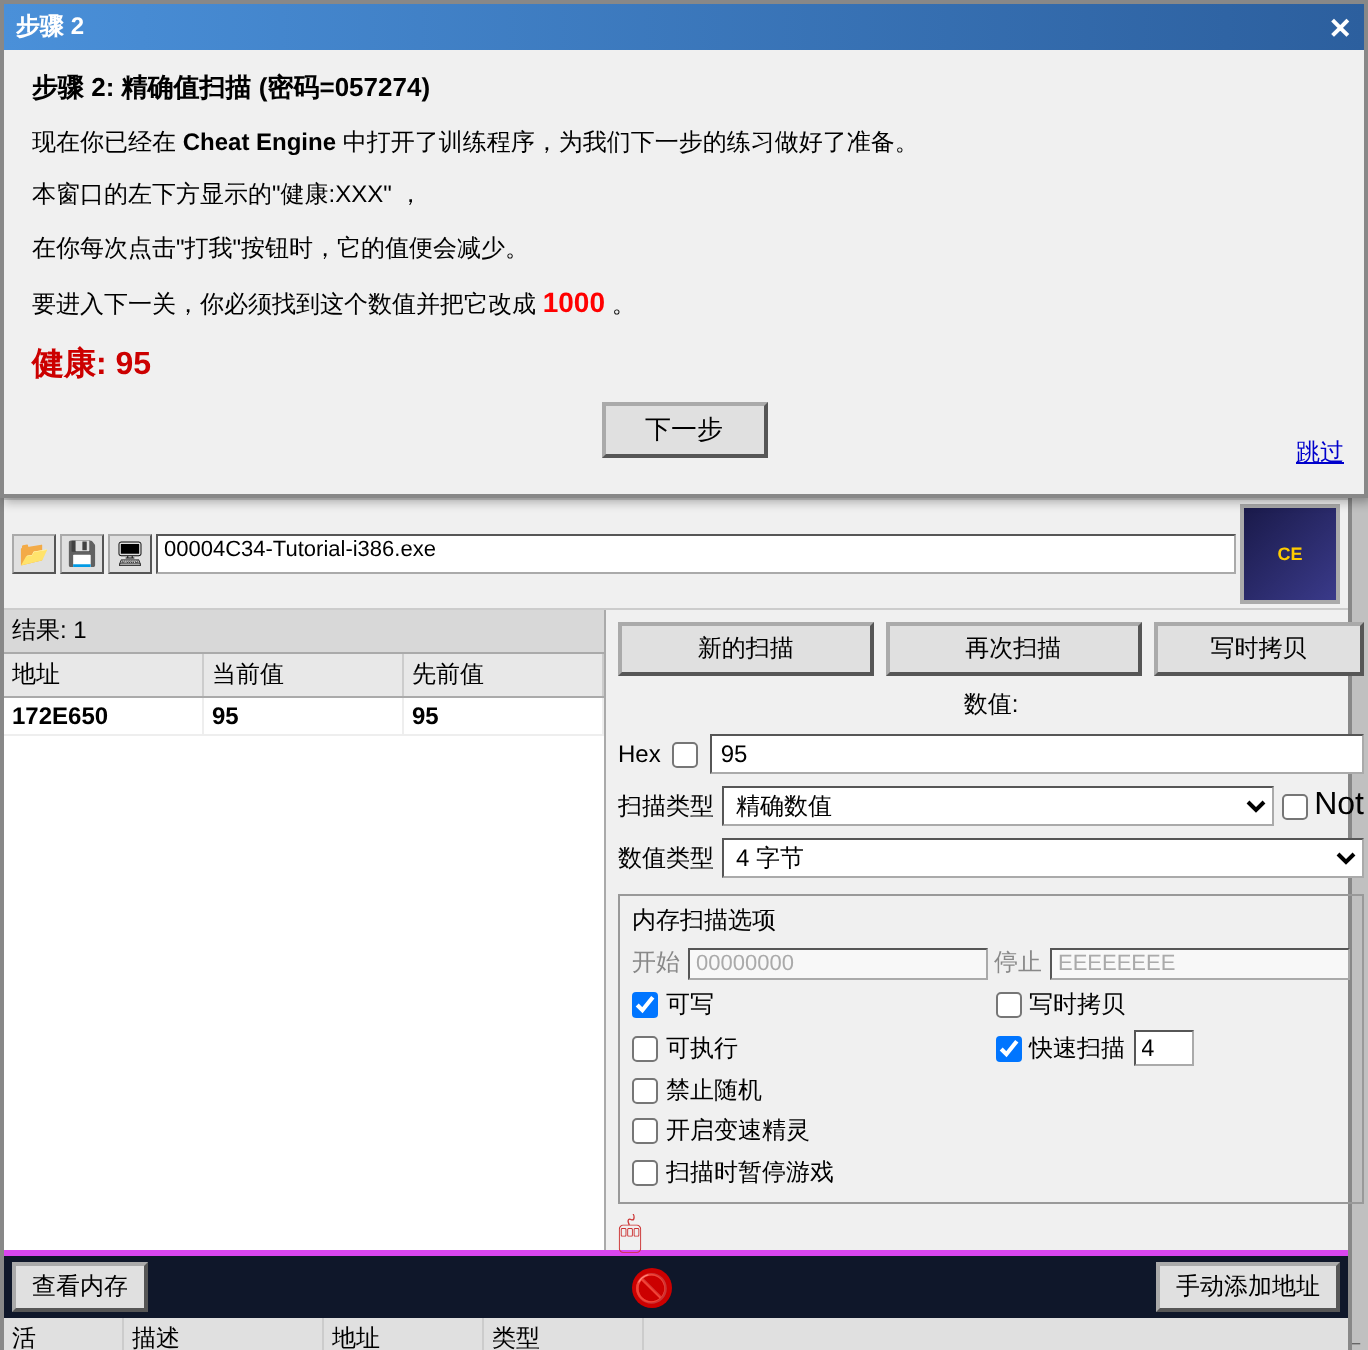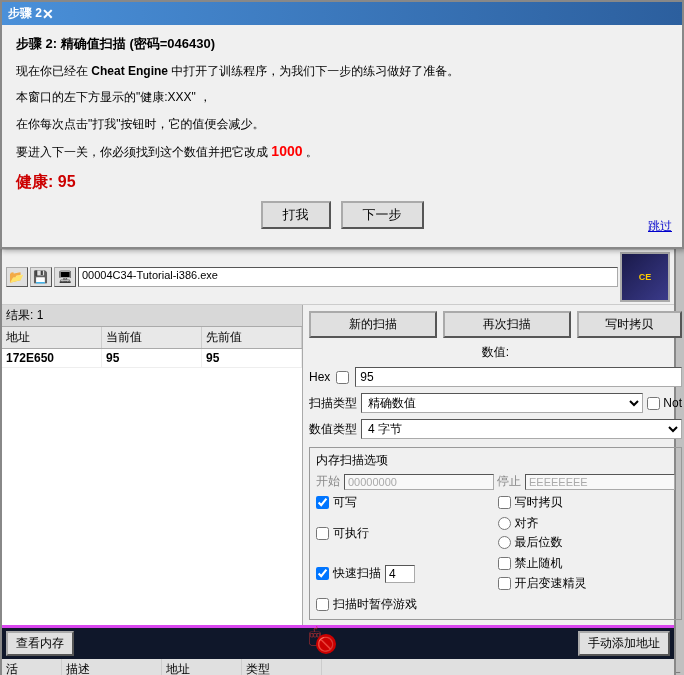--- a/index.html
+++ b/index.html
@@ -14,20 +14,21 @@
       border: 2px solid #888;
       box-shadow: 2px 2px 5px rgba(0,0,0,0.3);
       z-index: 10;
     }
     .tutorial-titlebar {
       background: linear-gradient(to right, #4a90d9, #2c5f9e);
       color: white;
       padding: 3px 6px;
       display: flex;
       align-items: center;
+      justify-content: space-between;
       font-size: 12px;
       font-weight: bold;
     }
     .tutorial-titlebar-close {
       color: white;
       font-weight: bold;
       cursor: pointer;
       font-size: 14px;
     }
     .tutorial-content {
@@ -230,21 +231,21 @@
       border: 1px inset #aaa;
       padding: 1px 2px;
       font-size: 12px;
       background: white;
     }
     .not-checkbox-group {
       display: flex;
       align-items: center;
       gap: 3px;
     }
-    .not-checkbox-group label { font-size: 12px; }
+    .not-checkbox-group label { font-size: 16px; }
     .value-type-row {
       display: flex;
       align-items: center;
       gap: 4px;
       margin-bottom: 2px;
     }
     .value-type-select {
       flex: 1;
       border: 1px inset #aaa;
       padding: 1px 2px;
@@ -423,30 +424,29 @@
   </style>
 </head>
 <body>
 
 <div class="tutorial-window">
   <div class="tutorial-titlebar">
     <span>步骤 2</span>
     <span class="tutorial-titlebar-close">✕</span>
   </div>
   <div class="tutorial-content">
-    <div class="tutorial-step-title">步骤 2: 精确值扫描 (密码=046430)</div>
+    <div class="tutorial-step-title">步骤 2: 精确值扫描 (密码=057274)</div>
     <div class="tutorial-body-text">
       现在你已经在 <span class="bold">Cheat Engine</span> 中打开了训练程序，为我们下一步的练习做好了准备。
     </div>
     <div class="tutorial-body-text">本窗口的左下方显示的"健康:XXX" ，</div>
     <div class="tutorial-body-text">在你每次点击"打我"按钮时，它的值便会减少。</div>
     <div class="tutorial-body-text">要进入下一关，你必须找到这个数值并把它改成 <span class="red">1000</span> 。</div>
     <div class="health-display">健康: 95</div>
     <div class="tutorial-buttons">
-      <button class="btn-hit">打我</button>
       <button class="btn-next">下一步</button>
     </div>
     <span class="skip-link">跳过</span>
   </div>
 </div>
 
 <div class="ce-window">
 
   <div class="ce-titlebar">
     <div style="display:flex;align-items:center;gap:6px;">
@@ -547,30 +547,20 @@
             <label>可写</label>
           </div>
           <div class="mem-checkbox-row">
             <input type="checkbox" style="">
             <label>写时拷贝</label>
           </div>
           <div class="mem-checkbox-row">
             <input type="checkbox" style="">
             <label>可执行</label>
           </div>
-          <div class="align-group">
-            <div class="align-row">
-              <input type="radio" name="align" style="">
-              <label>对齐</label>
-            </div>
-            <div class="align-row">
-              <input type="radio" name="align" style="">
-              <label>最后位数</label>
-            </div>
-          </div>
           <div class="quick-scan-row">
             <input type="checkbox" checked="" style="">
             <label>快速扫描</label>
             <input class="quick-input" type="text" value="4" style="">
           </div>
           <div class="right-checkboxes">
             <div class="right-checkbox-row">
               <input type="checkbox" style="">
               <label>禁止随机</label>
             </div>

